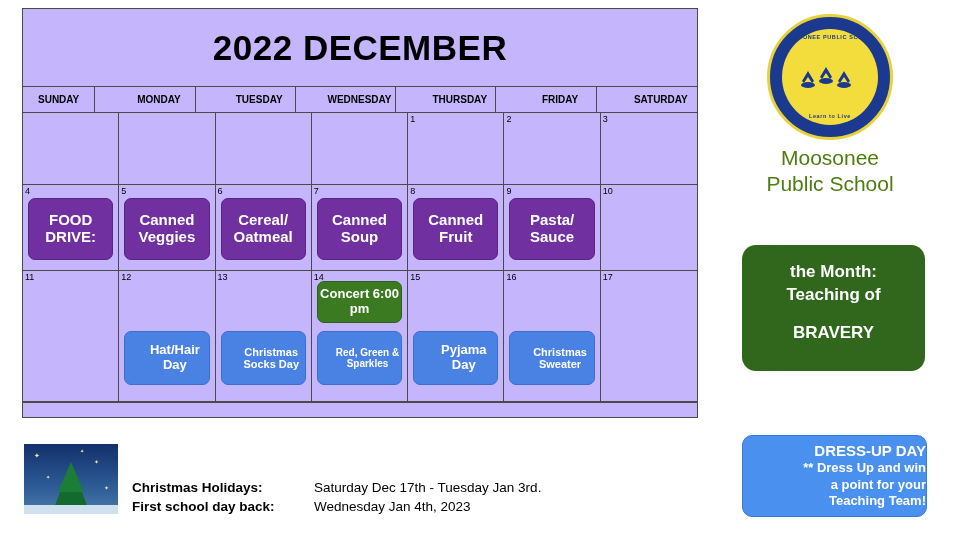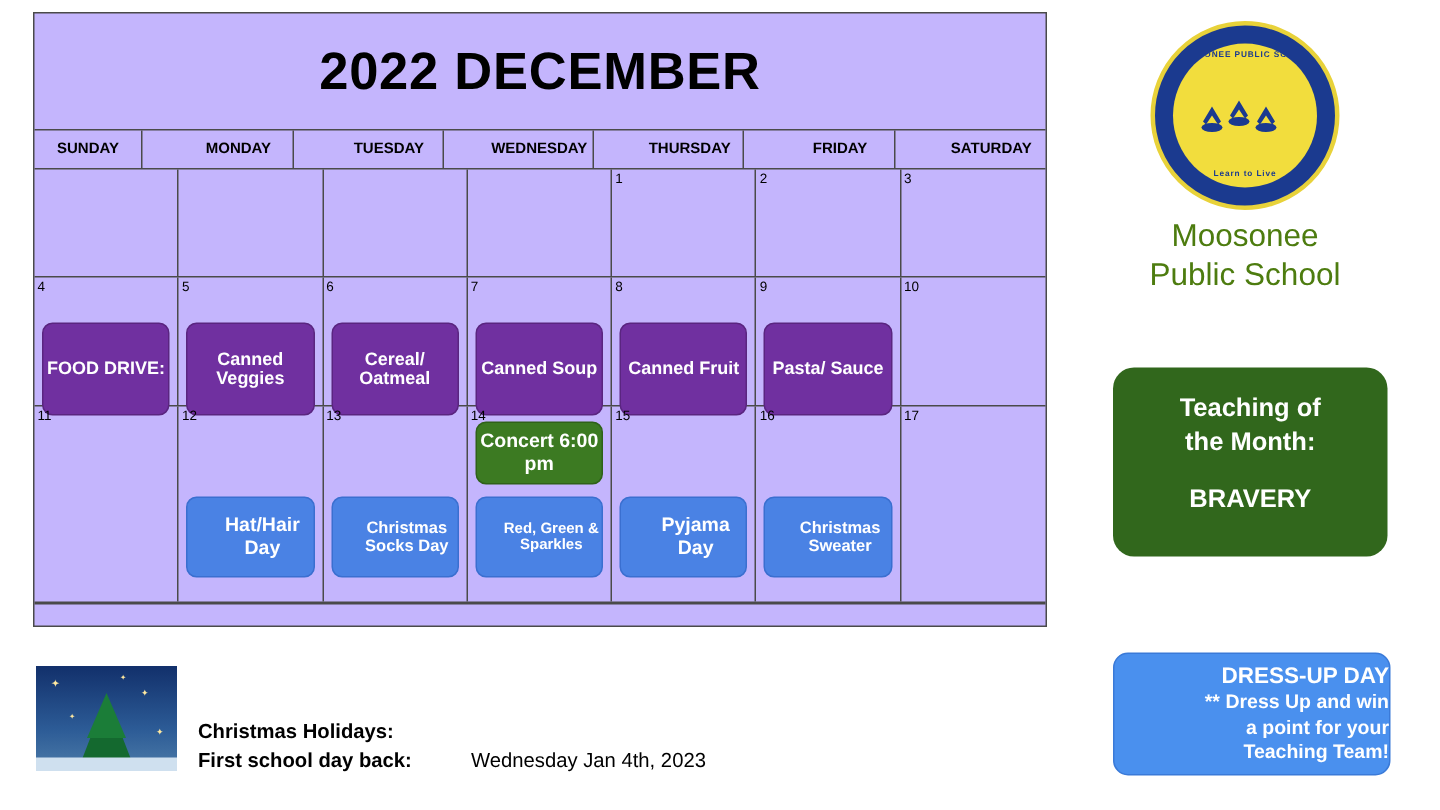--- a/index.html
+++ b/index.html
@@ -75,22 +75,21 @@
     display: flex; align-items: center; justify-content: center;
     line-height: 1.12;
   }
   .chip.purple { background: #7030a0; border: 1px solid #5a2580; }
   .chip.blue   { background: #4a82e4; border: 1px solid #3a6fd0; }
   .chip.green  { background: #3c7a22; border: 1px solid #2f6119; }
 
   
   .w2 .chip {
     top: 13px; height: 62px;
-    font-size: 12px;
-    margin-top: 17px;
+    font-size: 15px;
   }
   
   .chip.concert { top: 10px; height: 42px; font-size: 13px; }
   .chip.ev3     { top: 60px; height: 54px; font-size: 13px; padding-left: 16px; }
   .chip.ev3.small { font-size: 11px; }
   .chip.ev3.tiny  { font-size: 10px; }
 
   
   .logo {
     position: absolute;
@@ -324,22 +323,22 @@
       <div class="logo-bottom-text">Learn to Live</div>
     </div>
   </div>
 
   <div class="school-name">
     <div>Moosonee</div>
     <div>Public School</div>
   </div>
 
   <div class="teaching-box">
+    <div class="teaching-label">the Month:</div>
     <div class="teaching-label">Teaching of</div>
-    <div class="teaching-label">the Month:</div>
     <div class="teaching-value">BRAVERY</div>
   </div>
 
   <div class="dressup-box">
     <div class="dressup-title">DRESS-UP DAY</div>
     <div class="dressup-sub">** Dress Up and win</div>
     <div class="dressup-sub">a point for your</div>
     <div class="dressup-sub">Teaching Team!</div>
   </div>
 
@@ -351,20 +350,21 @@
     <div class="star" style="left:56px;top:4px;font-size:5px;">✦</div>
     <div class="tree-body"></div>
     <div class="tree-body2"></div>
     <div class="tree-trunk"></div>
     <div class="tree-snow"></div>
   </div>
 
   <div class="footer-text">
     <div class="footer-row">
       <div class="footer-label">Christmas Holidays:</div>
+      <div class="footer-value">Saturday Dec 17th - Tuesday Jan 3rd.</div>
     </div>
     <div class="footer-row">
       <div class="footer-label">First school day back:</div>
       <div class="footer-value">Wednesday Jan 4th, 2023</div>
     </div>
   </div>
 
 </div>
 
 </body></html>

